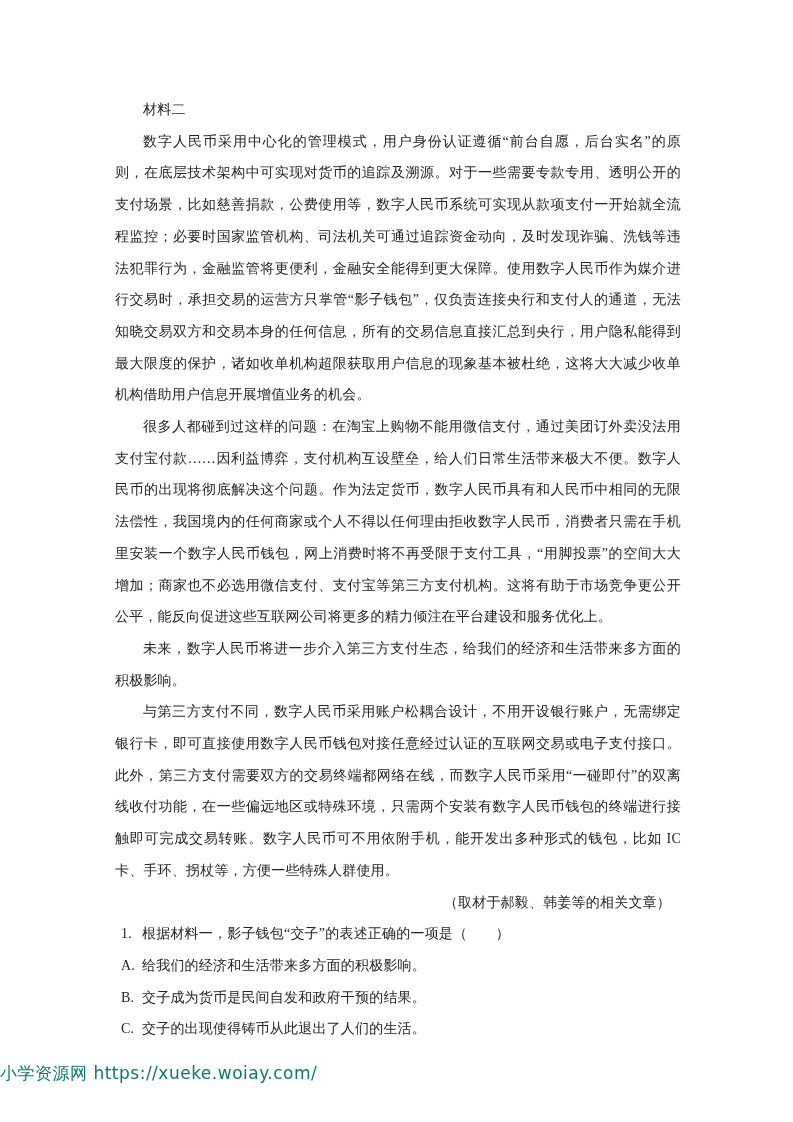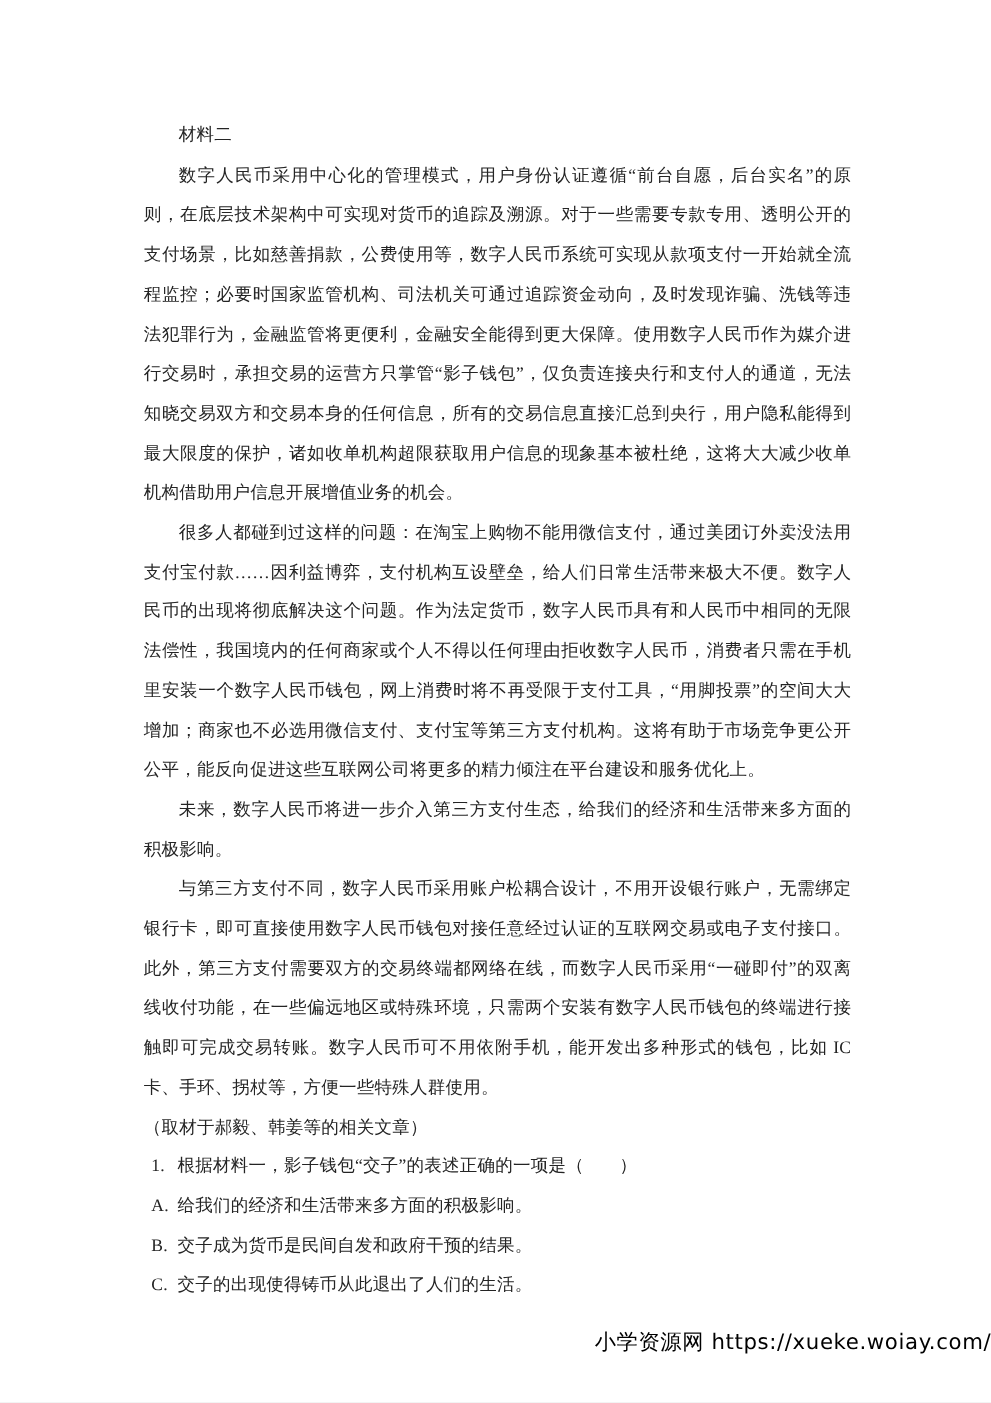--- a/index.html
+++ b/index.html
@@ -17,36 +17,36 @@
     position: absolute;
     left: 115px;
     top: 94px;
     width: 566px;
     font-size: 14px;
     line-height: 31.7px;
     letter-spacing: 0.2px;
     text-align: justify;
   }
   .content p { margin: 0; }
-  .section-label { text-indent: 2em; font-family: Liberation Mono, monospace; }
+  .section-label { text-indent: 2em; }
   .para { text-indent: 2em; }
-  .attribution { text-indent: 0; padding-right: 10px; }
+  .attribution { text-indent: 0; text-align: right; padding-right: 10px; }
   .qrow { display: flex; padding-left: 6px; }
   .qnum { width: 21px; flex-shrink: 0; }
   .qtext { flex: 1; }
   .watermark {
     position: absolute;
     left: 0;
     top: 1062px;
     width: 100%;
-    text-align: right;
+    text-align: left;
     font-family: "DejaVu Sans", "Liberation Sans", sans-serif;
     font-size: 17px;
     letter-spacing: 0.5px;
-    color: #000000;
+    color: #0f766e;
   }
 </style>
 </head>
 <body>
 
 <div class="page">
   <div class="content">
 
     <p class="section-label">材料二</p>
 

